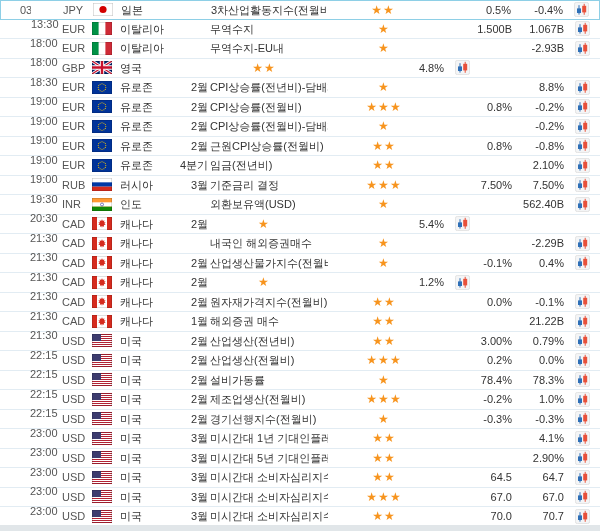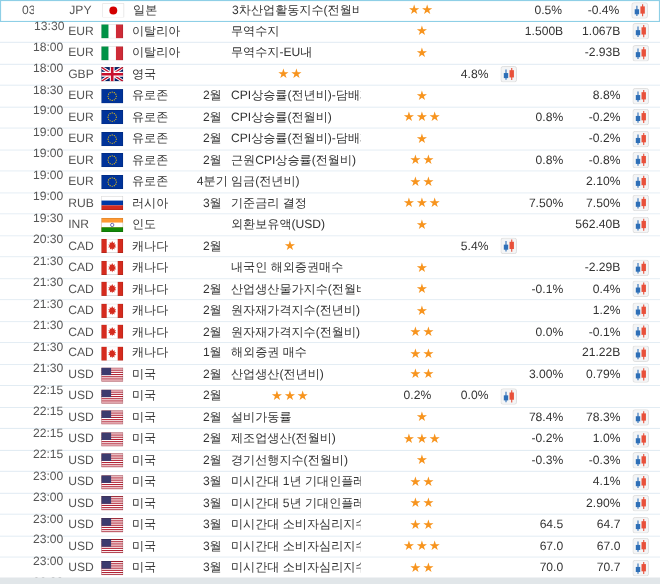--- a/index.html
+++ b/index.html
@@ -8,21 +8,21 @@
   .row{display:flex;align-items:center;height:19.5px;box-sizing:border-box;
        border-bottom:1px solid #e2ecf3;font-size:11px;color:#333;background:#fff;}
   .row.selected{border:1px solid #8ecfe6;}
   .c{box-sizing:border-box;white-space:nowrap;overflow:hidden;line-height:18px;}
   .date{width:30px;padding-left:19px;color:#555;}
   .time{width:32px;color:#555;margin-top:28px;}
   .cur{width:30px;color:#555;}
   .flag{width:28px;display:flex;align-items:center;justify-content:flex-start;}
   .flag svg{display:block;}
   .country{width:58px;text-align:left;color:#333;}
-  .period{width:30px;text-align:center;color:#333;}
+  .period{width:30px;text-align:right;color:#333;}
   .event{flex:1;padding-left:2px;color:#333;cursor:pointer;}
   .stars{width:112px;text-align:center;}
   .st{color:#f7941e;font-size:12px;letter-spacing:1px;}
   .actual{width:72px;text-align:right;color:#333;}
   .prev{width:52px;text-align:right;color:#333;}
   .icon{width:36px;display:flex;justify-content:center;align-items:center;cursor:pointer;}
   .footerbar{position:absolute;left:0;bottom:0;width:600px;height:6px;background:#e1e6e9;}
 </style>
 </head>
 <body>
@@ -482,21 +482,20 @@
           <svg viewBox="0 0 20 13" width="20" height="13">
             <rect width="20" height="13" fill="#fff"></rect>
             <rect width="5" height="13" fill="#d52b1e"></rect>
             <rect x="15" width="5" height="13" fill="#d52b1e"></rect>
             <path d="M10 2.2l.9 1.8 1.5-.7-.4 1.9 1.7.2-1.3 1.3 1.4 1-1.9.3.2 1.9-1.4-.9-.7 1.7-.7-1.7-1.4.9.2-1.9-1.9-.3 1.4-1-1.3-1.3 1.7-.2-.4-1.9 1.5.7z" fill="#d52b1e"></path>
             <rect x="0.25" y="0.25" width="19.5" height="12.5" fill="none" stroke="rgba(0,0,0,.25)" stroke-width="0.5"></rect>
           </svg>
         </div>
         <div class="c country">캐나다</div>
         <div class="c period">2월</div>
-        <div class="c event">원자재가격지수(전년비)</div>
         <div class="c stars"><span class="st">★</span></div>
         <div class="c actual"></div>
         <div class="c prev">1.2%</div>
         <div class="c icon">
           <svg viewBox="0 0 15 15" width="15" height="15">
             <rect x="0.4" y="0.4" width="14.2" height="14.2" rx="2" fill="#f4f5f6" stroke="#dcdcdc" stroke-width="0.8"></rect>
             <line x1="5" y1="3.2" x2="5" y2="12.6" stroke="#2e6fb7" stroke-width="1"></line>
             <rect x="3" y="6.4" width="4" height="4.6" fill="#2e6fb7"></rect>
             <line x1="10.2" y1="1.8" x2="10.2" y2="12.8" stroke="#e8503a" stroke-width="1"></line>
             <rect x="8.2" y="3.8" width="4" height="6.6" fill="#e8503a"></rect>
@@ -606,20 +605,21 @@
             <rect y="5" width="20" height="1" fill="#fff"></rect>
             <rect y="7" width="20" height="1" fill="#fff"></rect>
             <rect y="9" width="20" height="1" fill="#fff"></rect>
             <rect y="11" width="20" height="1" fill="#fff"></rect>
             <rect width="9" height="7" fill="#3c3b6e"></rect>
             <rect x="0.25" y="0.25" width="19.5" height="12.5" fill="none" stroke="rgba(0,0,0,.25)" stroke-width="0.5"></rect>
           </svg>
         </div>
         <div class="c country">미국</div>
         <div class="c period">2월</div>
+        <div class="c event">산업생산(전월비)</div>
         <div class="c stars"><span class="st">★</span><span class="st">★</span><span class="st">★</span></div>
         <div class="c actual">0.2%</div>
         <div class="c prev">0.0%</div>
         <div class="c icon">
           <svg viewBox="0 0 15 15" width="15" height="15">
             <rect x="0.4" y="0.4" width="14.2" height="14.2" rx="2" fill="#f4f5f6" stroke="#dcdcdc" stroke-width="0.8"></rect>
             <line x1="5" y1="3.2" x2="5" y2="12.6" stroke="#2e6fb7" stroke-width="1"></line>
             <rect x="3" y="6.4" width="4" height="4.6" fill="#2e6fb7"></rect>
             <line x1="10.2" y1="1.8" x2="10.2" y2="12.8" stroke="#e8503a" stroke-width="1"></line>
             <rect x="8.2" y="3.8" width="4" height="6.6" fill="#e8503a"></rect>

